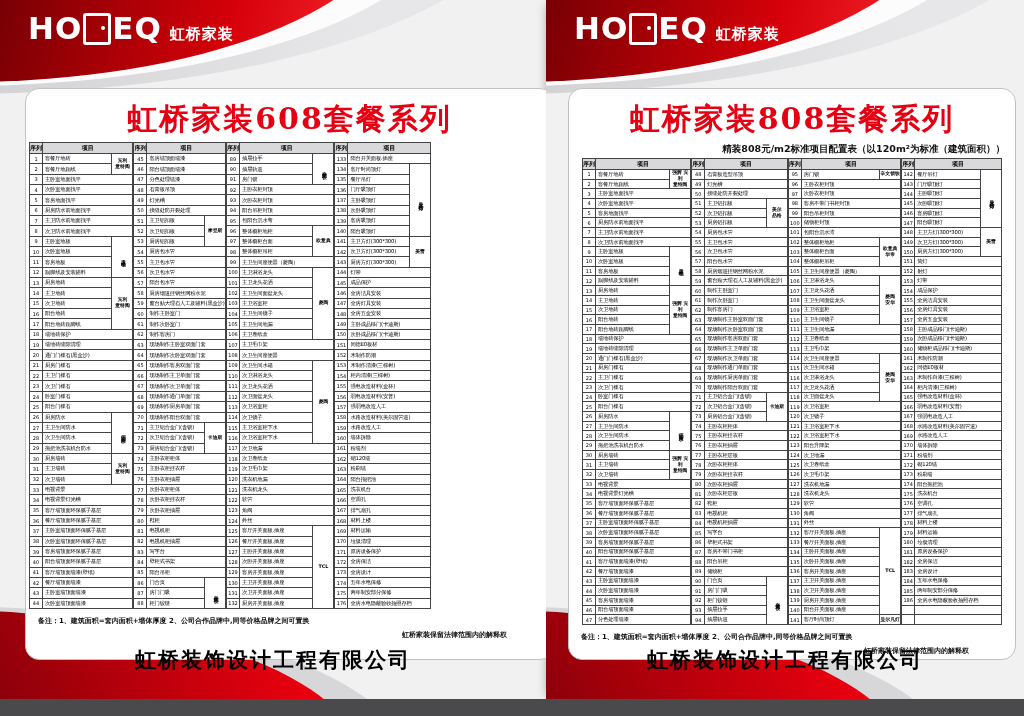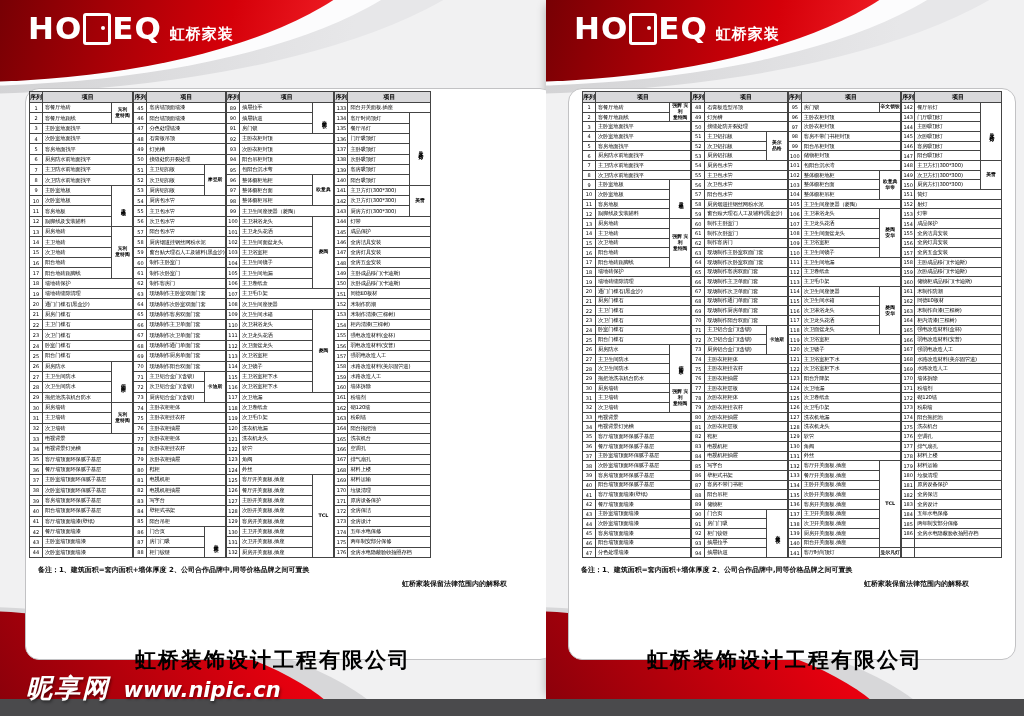--- a/index.html
+++ b/index.html
@@ -66,20 +66,21 @@
     <div class="sw bred"></div>
     <div class="logo">
       <span class="word">HO</span>
       <span class="door">
           <i></i>
         </span>
       <span class="word">EQ</span>
       <span class="cn">虹桥家装</span>
     </div>
     <div class="panel">
+      <div class="ptitle">虹桥家装608套餐系列</div>
       <div class="tbl">
           <div class="group g0" style="grid-template-rows: 11px repeat(44, 1fr);">
             <div class="cell hc" style="grid-area: 1 / 1;">序列</div>
             <div class="cell hc" style="grid-area: 1 / 2 / auto / 4;">项目</div>
             <div class="cell nc" style="grid-area: 2 / 1;">1</div>
             <div class="cell ic" style="grid-area: 2 / 2;">客餐厅地砖</div>
             <div class="cell nc" style="grid-area: 3 / 1;">2</div>
             <div class="cell ic" style="grid-area: 3 / 2;">客餐厅地踢线</div>
             <div class="cell nc" style="grid-area: 4 / 1;">3</div>
             <div class="cell ic" style="grid-area: 4 / 2 / auto / 4;">主卧室地面找平</div>
@@ -475,20 +476,22 @@
     <div class="sw bred"></div>
     <div class="logo">
       <span class="word">HO</span>
       <span class="door">
           <i></i>
         </span>
       <span class="word">EQ</span>
       <span class="cn">虹桥家装</span>
     </div>
     <div class="panel">
+      <div class="ptitle">虹桥家装808套餐系列</div>
+      <div class="psub">精装808元/m2标准项目配置表（以120m²为标准（建筑面积））</div>
       <div class="tbl">
           <div class="group g0" style="grid-template-rows: 11px repeat(47, 1fr);">
             <div class="cell hc" style="grid-area: 1 / 1;">序列</div>
             <div class="cell hc" style="grid-area: 1 / 2 / auto / 4;">项目</div>
             <div class="cell nc" style="grid-area: 2 / 1;">1</div>
             <div class="cell ic" style="grid-area: 2 / 2;">客餐厅地砖</div>
             <div class="cell nc" style="grid-area: 3 / 1;">2</div>
             <div class="cell ic" style="grid-area: 3 / 2;">客餐厅地踢线</div>
             <div class="cell nc" style="grid-area: 4 / 1;">3</div>
             <div class="cell ic" style="grid-area: 4 / 2 / auto / 4;">主卧室地面找平</div>
@@ -899,17 +902,13 @@
             <div class="cell bc" style="grid-area: 8 / 3 / 11;">美雷</div>
           </div>
         </div>
       <div class="pnote">备注：1、建筑面积=套内面积+墙体厚度  2、公司合作品牌中,同等价格品牌之间可置换</div>
       <div class="prights">虹桥家装保留法律范围内的解释权</div>
     </div>
     <div class="company">虹桥装饰设计工程有限公司</div>
   </div>
 
   <div class="bottom-bar"></div>
-  <div class="nipic">
-    <span class="nm">昵享网</span>
-    <span class="url">www.nipic.cn</span>
-  </div>
 </div>
 
 </body></html>

